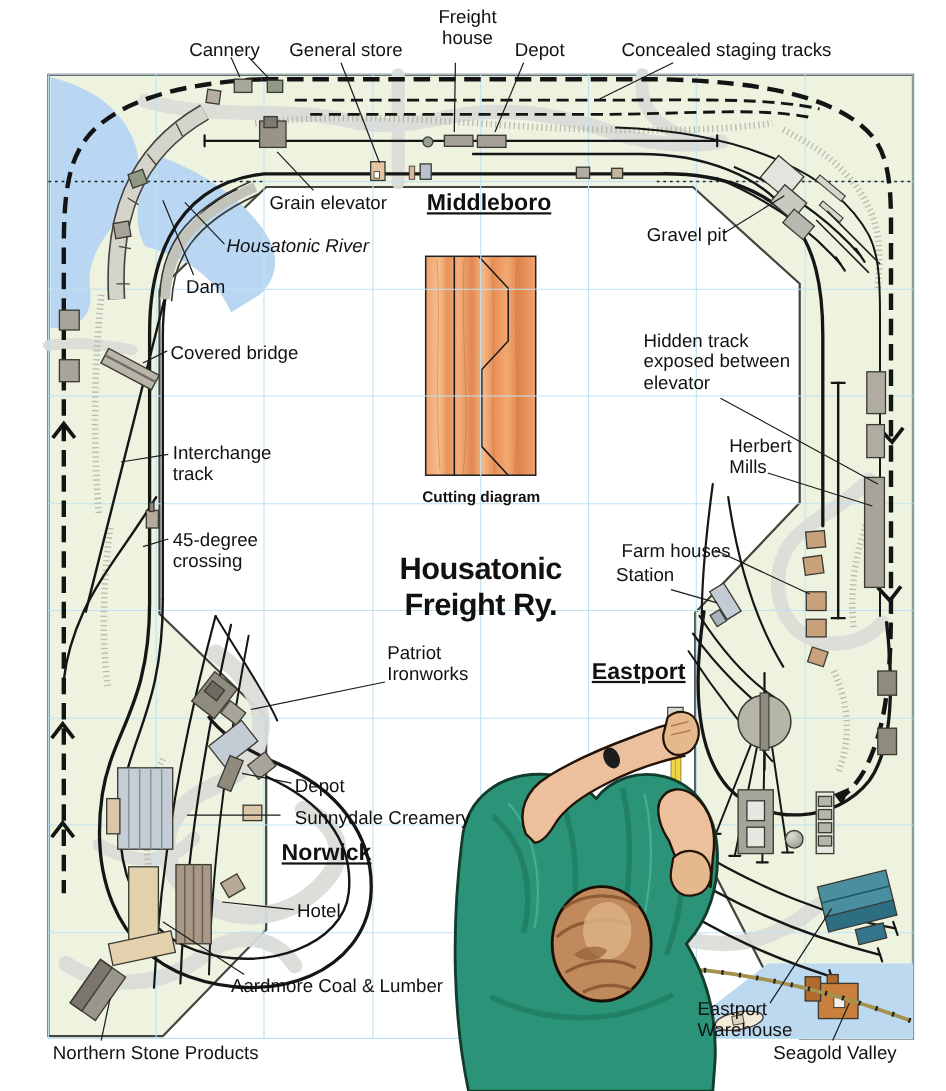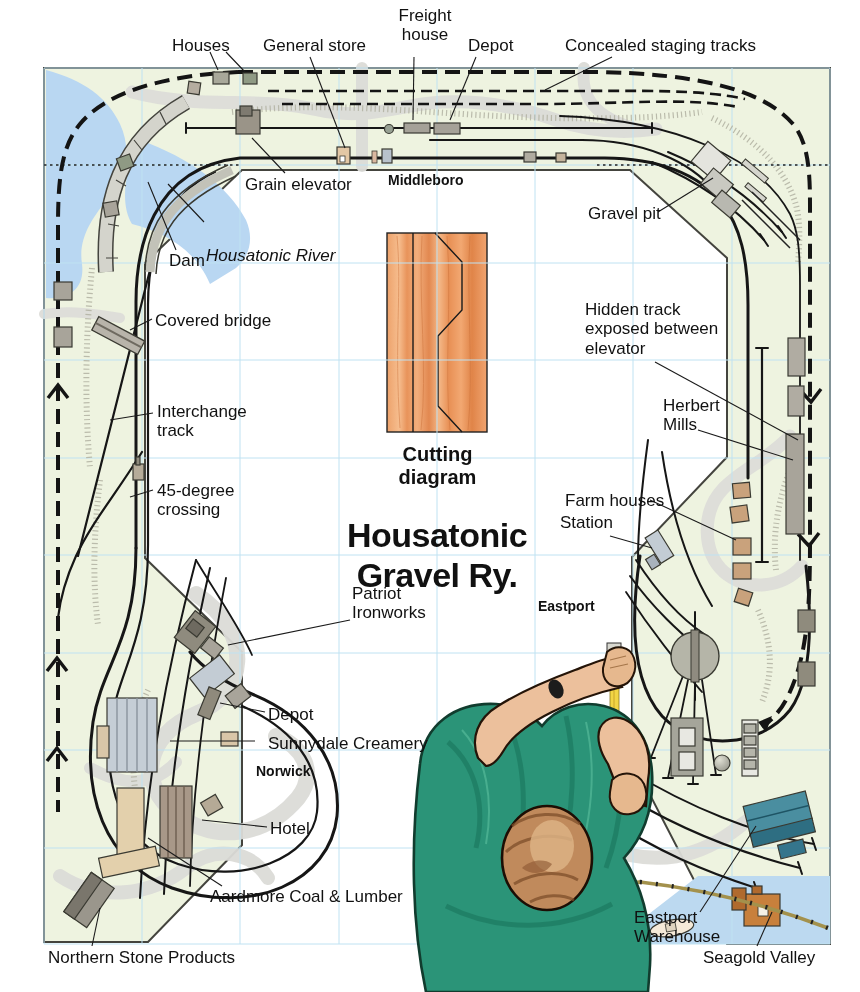--- a/index.html
+++ b/index.html
@@ -1,26 +1,26 @@
 <!DOCTYPE html>
 <html><head>
 <meta charset="utf-8">
 <style>
   html,body{margin:0;padding:0;background:#fff;}
   #stage{position:relative;width:860px;height:992px;overflow:hidden;background:#fff;
          font-family:"Liberation Sans",sans-serif;color:#111;}
   #stage svg{position:absolute;left:0;top:0;}
   .lbl{position:absolute;font-size:17px;line-height:1.14;white-space:nowrap;}
   .wrap{white-space:normal;}
-  .bold{font-weight:bold;font-size:14px;}
-  .ital{font-style:italic;margin-top:32px;}
+  .bold{font-weight:bold;font-size:21px;text-decoration:underline;}
+  .ital{font-style:italic;}
   .ctr{text-align:center;}
-  .title{position:absolute;text-align:center;font-weight:bold;font-size:34px;line-height:1.18;letter-spacing:-.5px;margin-top:15px;}
+  .title{position:absolute;text-align:center;font-weight:bold;font-size:28px;line-height:1.18;letter-spacing:-.5px;}
   .specs{position:absolute;font-size:15.5px;line-height:1.3;}
-  .capt{position:absolute;font-weight:bold;font-size:20px;text-align:center;}
+  .capt{position:absolute;font-weight:bold;font-size:14px;text-align:center;}
 </style>
 </head>
 <body>
 
 <div id="stage">
 
 <svg width="860" height="992" viewBox="0 0 860 992">
   <defs>
     <linearGradient id="wood" x1="0" y1="0" x2="1" y2="0">
       <stop offset="0" stop-color="#eda26b"></stop>
@@ -338,21 +338,21 @@
           <path d="M530,902 C545,894 562,894 574,900"></path>
     </g>
     <ellipse cx="552" cy="846" rx="22" ry="26" fill="#dcb184" opacity=".85"></ellipse>
     <path d="M522,868 C530,860 544,858 552,864 C546,874 532,876 522,868 Z" fill="#8a5530" opacity=".6"></path>
     <path d="M607,652 C616,644 630,646 634,658 C638,670 632,684 620,686 C610,688 602,680 603,668 Z" fill="#e6b88e" stroke="#241408" stroke-width="2"></path>
     <path d="M610,660 L626,656 M610,668 L628,664" stroke="#a5764a" stroke-width="1.2"></path>
     <path d="M612,780 C622,770 638,772 644,784 C650,798 644,812 630,814 C618,816 608,806 610,792 Z" fill="#e6b88e" stroke="#241408" stroke-width="2"></path>
   </g>
 </svg>
 
-<div class="lbl" style="left:172px;top:36px">Houses</div>
+<div class="lbl" style="left:172px;top:36px">Cannery</div>
 <div class="lbl" style="left:263px;top:36px">General store</div>
 <div class="lbl wrap ctr" style="left:392px;top:6px;width:66px">Freight house</div>
 <div class="lbl" style="left:468px;top:36px">Depot</div>
 <div class="lbl" style="left:565px;top:36px">Concealed staging tracks</div>
 <div class="lbl" style="left:245px;top:175px">Grain elevator</div>
 <div class="lbl bold" style="left:388px;top:173px">Middleboro</div>
 <div class="lbl" style="left:588px;top:204px">Gravel pit</div>
 <div class="lbl ital" style="left:206px;top:214px">Housatonic River</div>
 <div class="lbl" style="left:169px;top:251px">Dam</div>
 <div class="lbl" style="left:155px;top:311px">Covered bridge</div>
@@ -369,17 +369,17 @@
 <div class="lbl wrap" style="left:663px;top:396px;width:64px">Herbert Mills</div>
 <div class="lbl" style="left:565px;top:491px">Farm houses</div>
 <div class="lbl" style="left:560px;top:513px">Station</div>
 <div class="lbl bold" style="left:538px;top:599px">Eastport</div>
 <div class="lbl wrap" style="left:634px;top:908px;width:112px">Eastport Warehouse</div>
 <div class="lbl" style="left:703px;top:948px">Seagold Valley</div>
 <div class="capt" style="left:370px;top:443px;width:135px">Cutting diagram</div>
 
 <div class="title" style="left:287px;top:500px;width:300px">
   <div>Housatonic</div>
-  <div>Gravel Ry.</div>
+  <div>Freight Ry.</div>
 </div>
 
 
 </div>
 
 </body></html>

